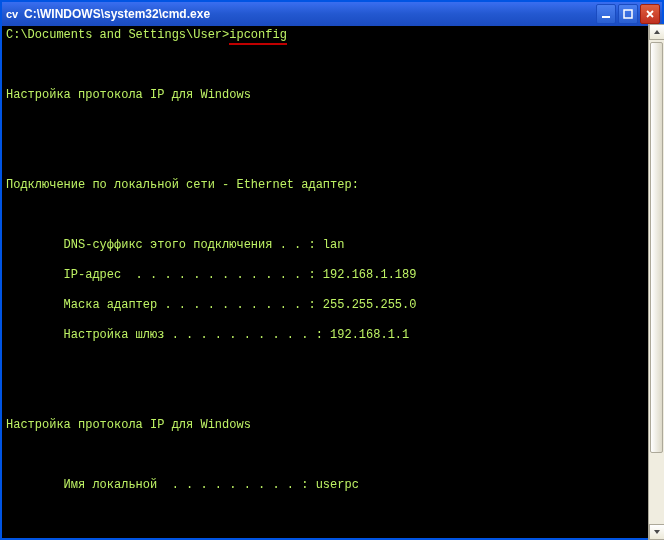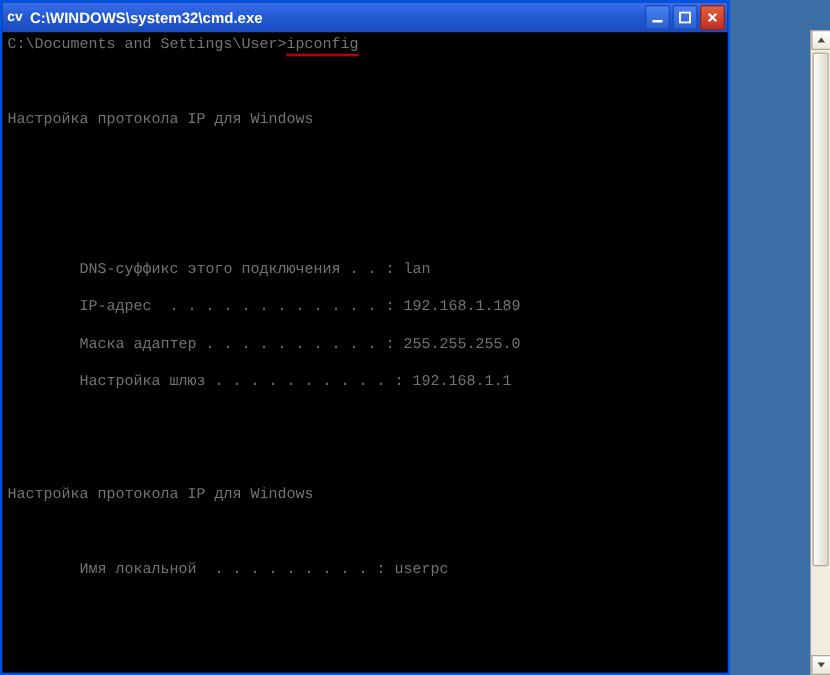--- a/index.html
+++ b/index.html
@@ -4,21 +4,21 @@
 <style>
 * { margin: 0; padding: 0; box-sizing: border-box; }
 body {
   background: #3a6ea5;
   font-family: 'Courier New', monospace;
   width: 664px;
   height: 540px;
   overflow: hidden;
 }
 .window {
-  width: 584px;
+  width: 664px;
   height: 540px;
   border: 2px solid #0054e3;
   background: #000;
   display: flex;
   flex-direction: column;
 }
 .titlebar {
   height: 24px;
   background: linear-gradient(to bottom, #3a6ef0 0%, #2358d0 50%, #1a4bc0 100%);
   display: flex;
@@ -50,21 +50,21 @@
   display: flex;
   align-items: center;
   justify-content: center;
   cursor: pointer;
 }
 .titlebar-btn.close { background: linear-gradient(to bottom, #e06040, #c03020); border-color: #a02010; }
 .titlebar-btn svg { width: 10px; height: 10px; }
 .terminal {
   flex: 1;
   background: #000;
-  color: #737373;
+  color: #bef264;
   font-family: 'Lucida Console', 'Courier New', monospace;
   font-size: 12px;
   line-height: 15px;
   padding: 2px 4px;
   overflow: hidden;
   white-space: pre;
   position: relative;
 }
 .line { display: block; white-space: pre; }
 .prompt-cmd { position: relative; display: inline-block; }
@@ -140,20 +140,21 @@
           </svg>
       </div>
     </div>
   </div>
 
   <div class="terminal"><span class="line"><span>C:\Documents and Settings\User&gt;</span><span class="prompt-cmd"><span>ipconfig</span><span class="underline-red"></span></span></span>
 <span class="line"> </span>
 <span class="line">Настройка протокола IP для Windows</span>
 <span class="line"> </span>
 <span class="line"> </span>
+<span class="line">Подключение по локальной сети - Ethernet адаптер:</span>
 <span class="line"> </span>
 <span class="line"><span>        DNS-суффикс этого подключения . . : </span><span>lan</span></span>
 <span class="line"><span>        IP-адрес  . . . . . . . . . . . . : </span><span>192.168.1.189</span></span>
 <span class="line"><span>        Маска адаптер . . . . . . . . . . : </span><span>255.255.255.0</span></span>
 <span class="line"><span>        Настройка шлюз . . . . . . . . . . : </span><span>192.168.1.1</span></span>
 <span class="line"> </span>
 <span class="line"> </span>
 <span class="line">Настройка протокола IP для Windows</span>
 <span class="line"> </span>
 <span class="line"><span>        Имя локальной  . . . . . . . . . : </span><span>userpc</span></span>

